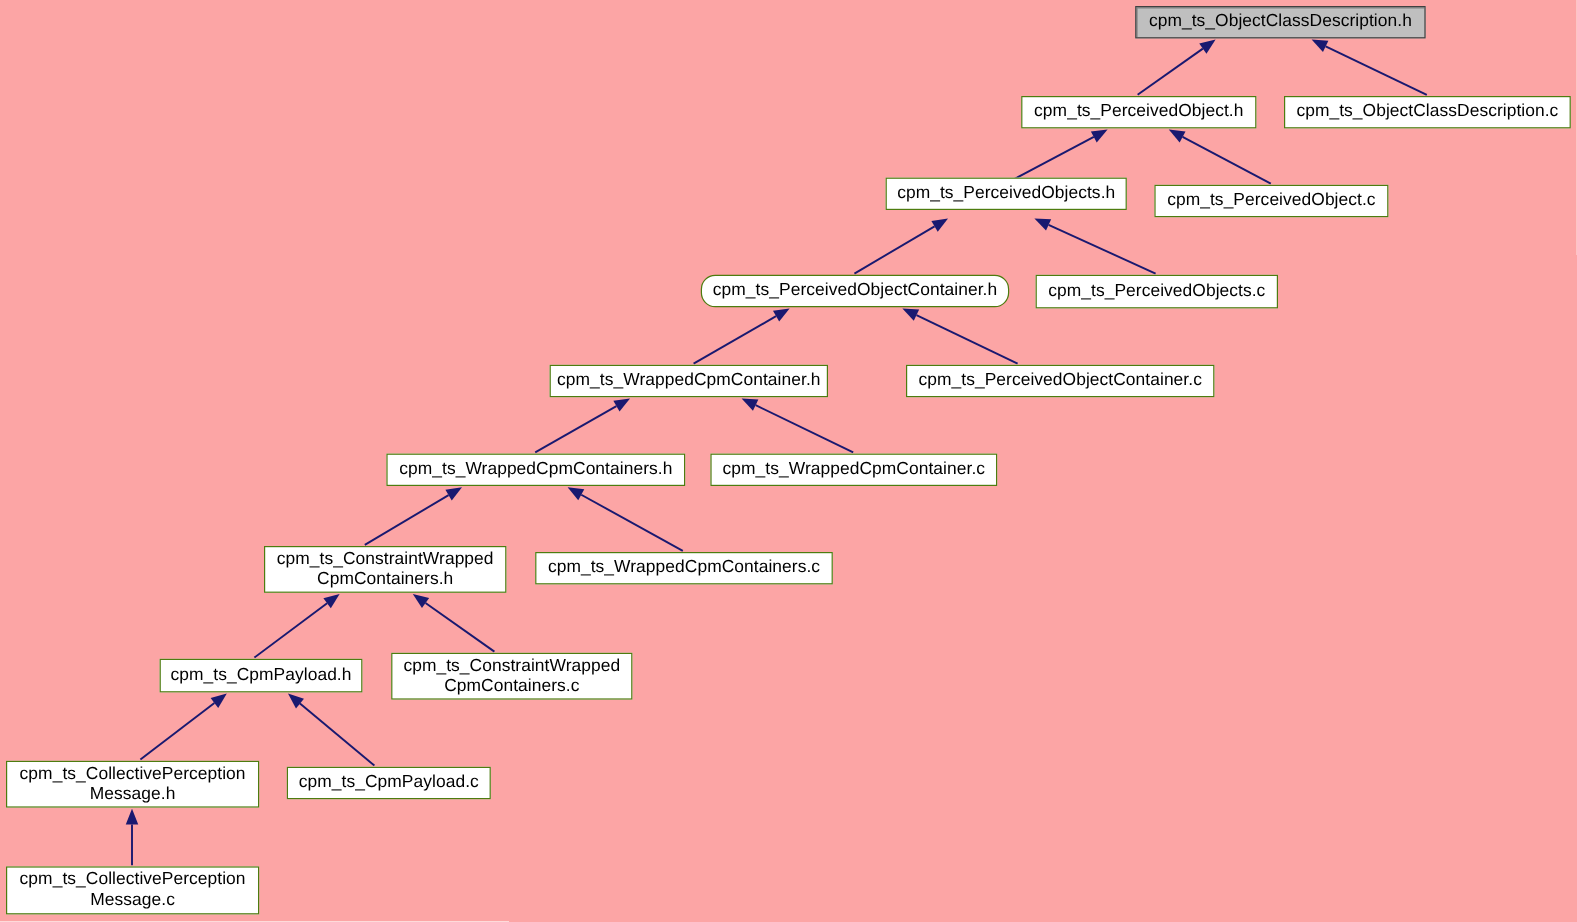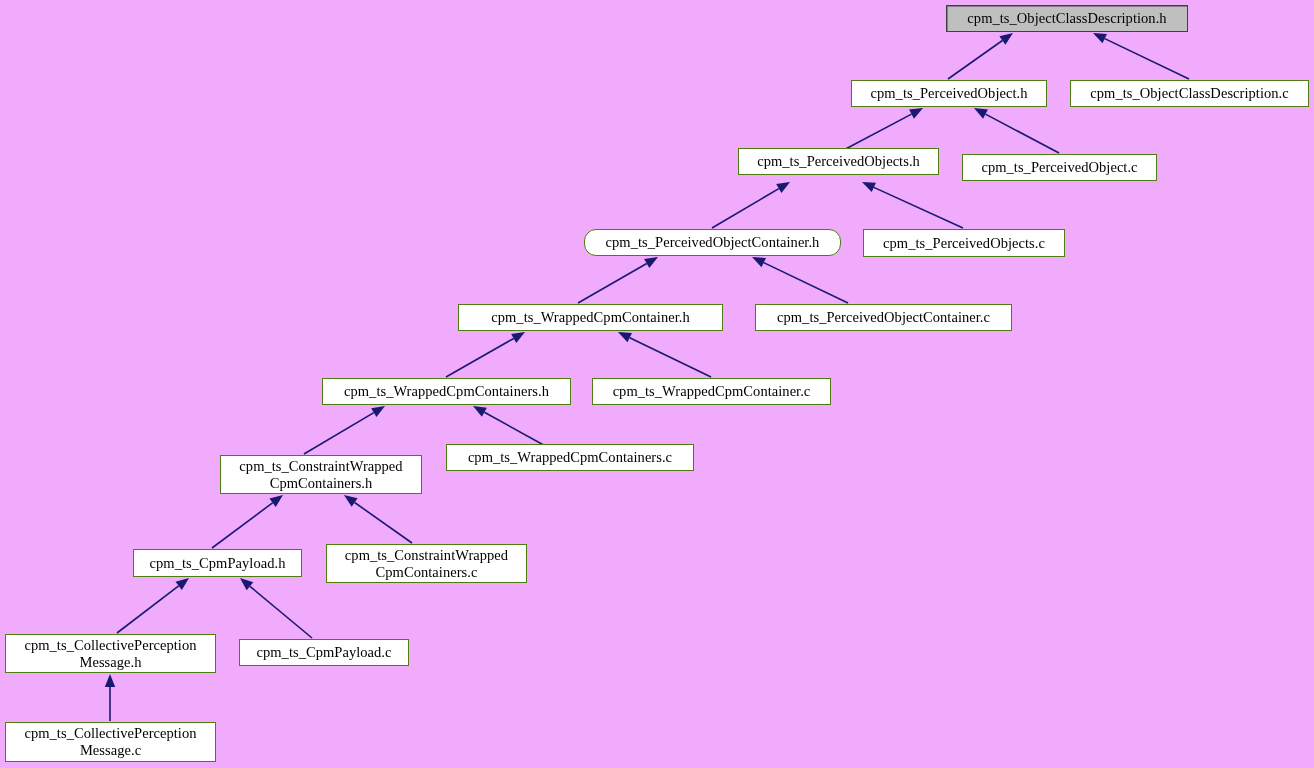--- a/index.html
+++ b/index.html
@@ -4,22 +4,22 @@
 <style>
   html, body {
     margin: 0;
     padding: 0;
     background: #ffffff;
   }
   #graph {
     position: relative;
     width: 1314px;
     height: 768px;
-    background: #f0abfc;
-    font-family: Liberation Serif, serif;
+    background: #fca5a5;
+    font-family: Liberation Sans, sans-serif;
     overflow: hidden;
   }
   #edges {
     position: absolute;
     left: 0;
     top: 0;
     width: 1314px;
     height: 768px;
     pointer-events: none;
   }
@@ -124,27 +124,27 @@
       </g>
     </svg>
   <div id="nodes-layer">
       <div class="node highlight" style="left: 946px; top: 5px; width: 242px; height: 27px;"><span class="label">cpm_ts_ObjectClassDescription.h</span></div>
       <div class="node" style="left: 851px; top: 80px; width: 196px; height: 27px;"><span class="label">cpm_ts_PerceivedObject.h</span></div>
       <div class="node" style="left: 1070px; top: 80px; width: 239px; height: 27px; text-align: right;"><span class="label">cpm_ts_ObjectClassDescription.c</span></div>
       <div class="node" style="left: 738px; top: 148px; width: 201px; height: 27px; align-items: center;"><span class="label">cpm_ts_PerceivedObjects.h</span></div>
       <div class="node" style="left: 962px; top: 154px; width: 195px; height: 27px;"><span class="label">cpm_ts_PerceivedObject.c</span></div>
       <div class="node" style="left: 584px; top: 229px; width: 257px; height: 27px; border-radius: 12px;"><span class="label">cpm_ts_PerceivedObjectContainer.h</span></div>
       <div class="node" style="left: 863px; top: 229px; width: 202px; height: 28px;"><span class="label">cpm_ts_PerceivedObjects.c</span></div>
-      <div class="node" style="left: 458px; top: 304px; width: 265px; height: 27px; text-align: center;"><span class="label">cpm_ts_WrappedCpmContainer.h</span></div>
+      <div class="node" style="left: 458px; top: 304px; width: 232px; height: 27px; text-align: center;"><span class="label">cpm_ts_WrappedCpmContainer.h</span></div>
       <div class="node" style="left: 755px; top: 304px; width: 257px; height: 27px;"><span class="label">cpm_ts_PerceivedObjectContainer.c</span></div>
       <div class="node" style="left: 322px; top: 378px; width: 249px; height: 27px;"><span class="label">cpm_ts_WrappedCpmContainers.h</span></div>
       <div class="node" style="left: 592px; top: 378px; width: 239px; height: 27px;"><span class="label">cpm_ts_WrappedCpmContainer.c</span></div>
       <div class="node" style="left: 220px; top: 455px; width: 202px; height: 39px;"><span class="label">cpm_ts_ConstraintWrapped
 CpmContainers.h</span></div>
-      <div class="node" style="left: 446px; top: 444px; width: 248px; height: 27px;"><span class="label">cpm_ts_WrappedCpmContainers.c</span></div>
+      <div class="node" style="left: 446px; top: 460px; width: 248px; height: 27px;"><span class="label">cpm_ts_WrappedCpmContainers.c</span></div>
       <div class="node" style="left: 133px; top: 549px; width: 169px; height: 28px;"><span class="label">cpm_ts_CpmPayload.h</span></div>
       <div class="node" style="left: 326px; top: 544px; width: 201px; height: 39px;"><span class="label">cpm_ts_ConstraintWrapped
 CpmContainers.c</span></div>
       <div class="node" style="left: 5px; top: 634px; width: 211px; height: 39px;"><span class="label">cpm_ts_CollectivePerception
 Message.h</span></div>
       <div class="node" style="left: 239px; top: 639px; width: 170px; height: 27px;"><span class="label">cpm_ts_CpmPayload.c</span></div>
       <div class="node" style="left: 5px; top: 722px; width: 211px; height: 40px;"><span class="label">cpm_ts_CollectivePerception
 Message.c</span></div>
     </div>
 </div>

